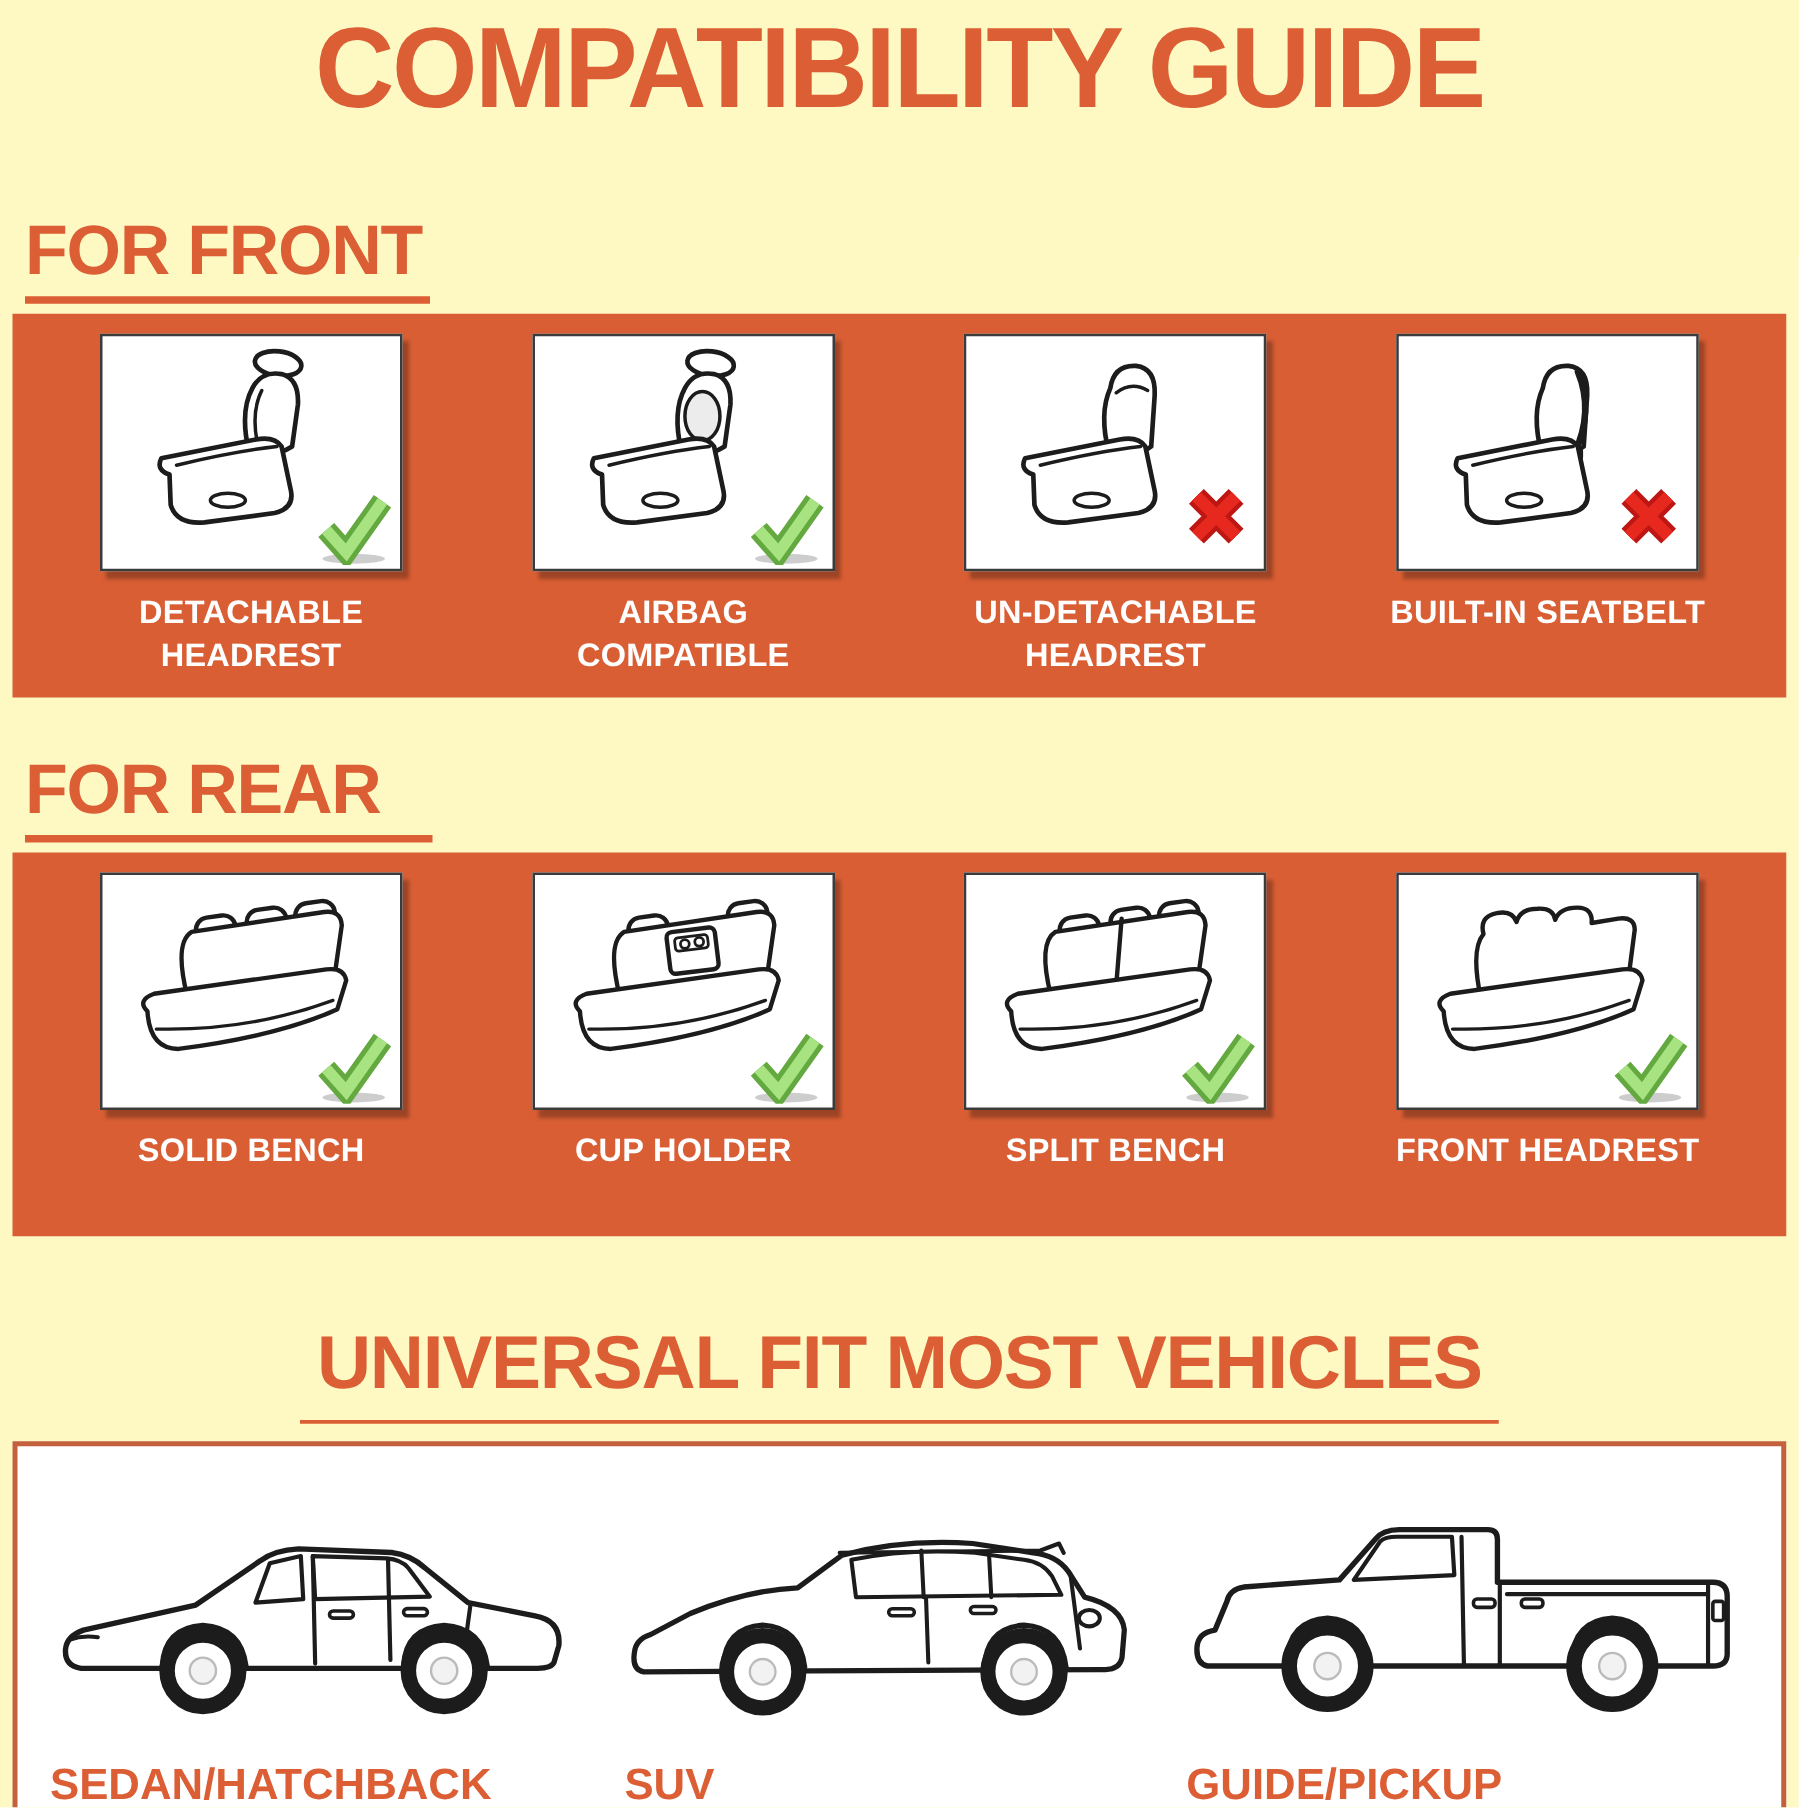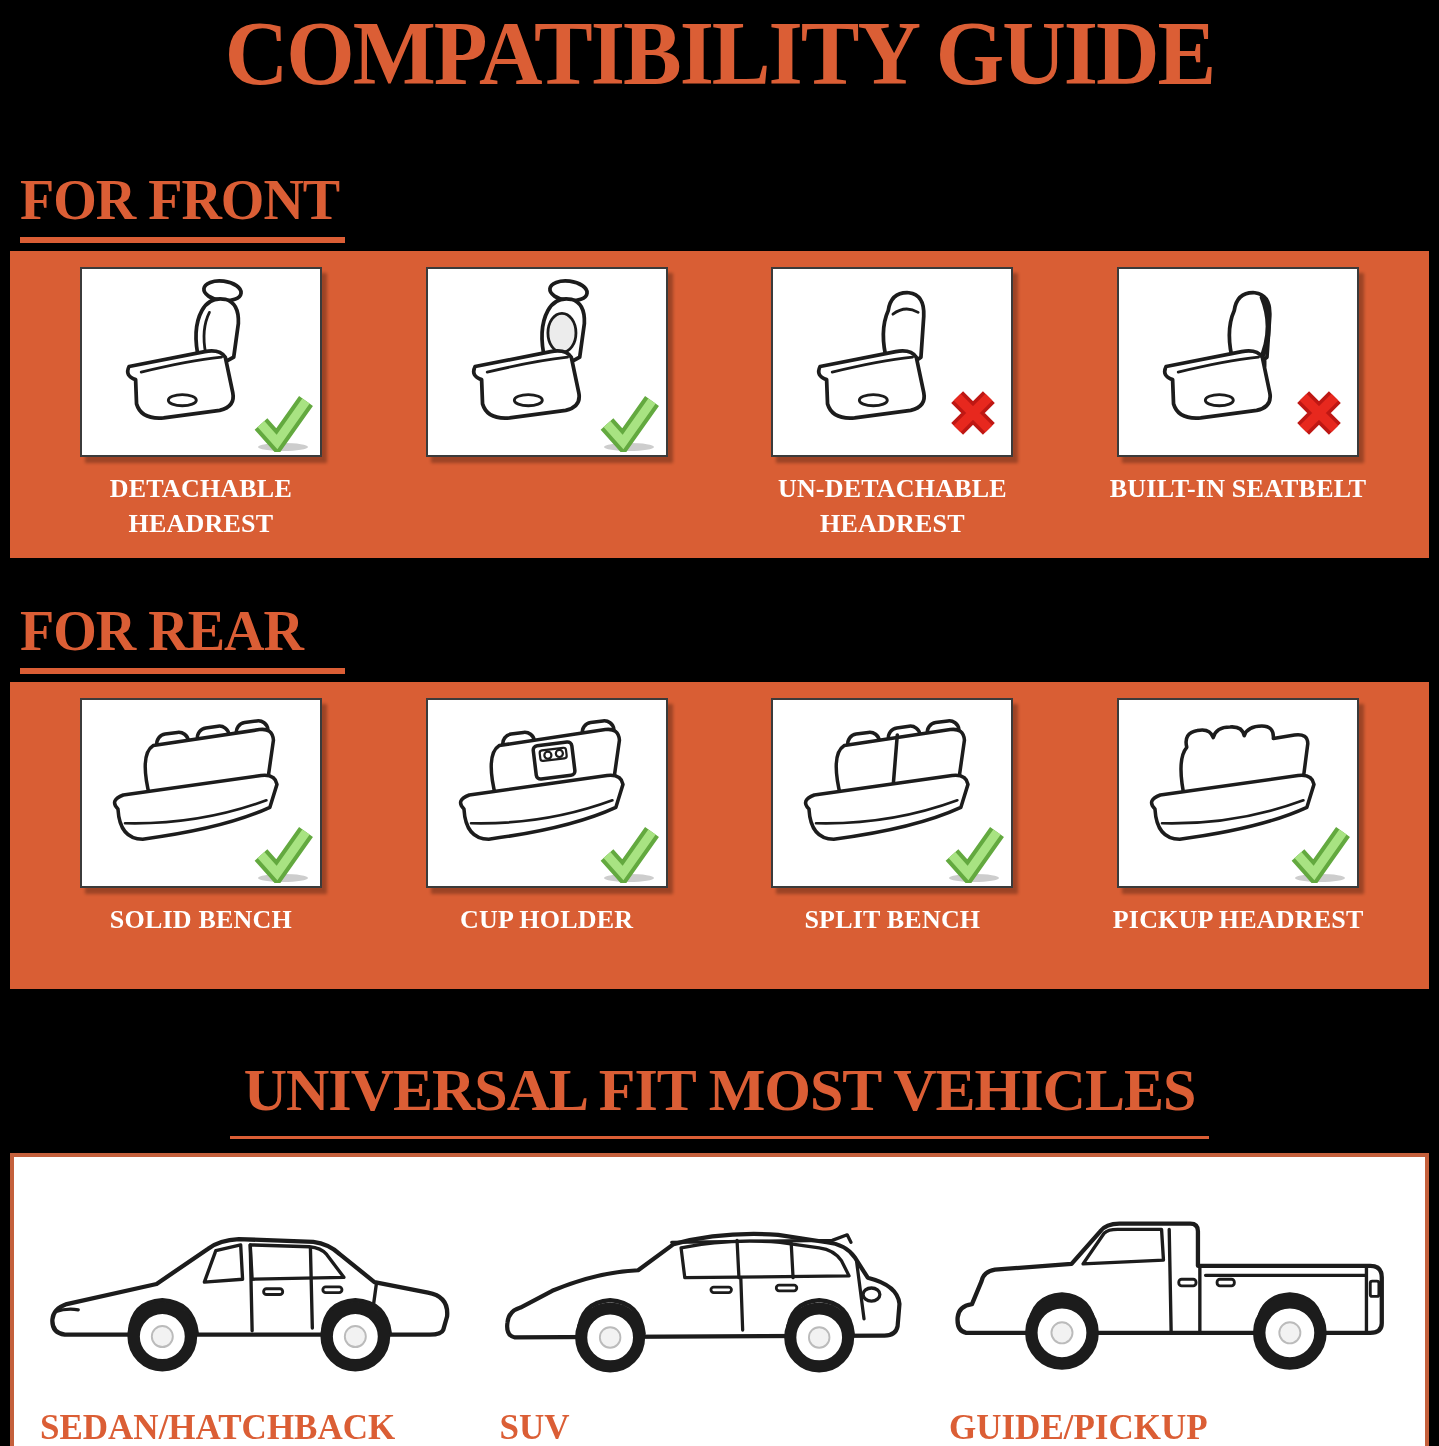--- a/index.html
+++ b/index.html
@@ -8,22 +8,22 @@
     --label-white:#FFFFFF;
     --check-green-fill:#A8E382;
     --check-green-outline:#63A93F;
     --cross-red-fill:#E7281E;
     --cross-red-outline:#BE1713;
     --vehicle-box-border:#C4603C;
     --ink:#1C1C1C;
   }
   html,body{margin:0;padding:0;background:#fff;}
   .page{
-    width:1439px;height:1446px;background:#000000;overflow:hidden;position:relative;
-    font-family:Liberation Serif, serif;
+    width:1439px;height:1446px;background:#fef9c3;overflow:hidden;position:relative;
+    font-family:Liberation Sans, sans-serif;
   }
   .title{
     text-align:center;color:var(--accent-orange);
     font-size:88px;font-weight:bold;letter-spacing:-2px;
     padding-top:4px;line-height:1.08;margin:0;
     transform:scaleY(1.04);transform-origin:top center;
   }
   .section-heading{
     display:inline-block;color:var(--accent-orange);
     font-size:56px;font-weight:bold;letter-spacing:-1px;line-height:1.05;
@@ -117,20 +117,21 @@
               <path class="ink" d="M46 94 Q96 82 132 78" stroke-width="3"></path>
               <ellipse class="inkfill" cx="90" cy="124" rx="15" ry="6" stroke-width="3"></ellipse>
             </g>
           </svg>
           <svg class="status check" viewBox="0 0 66 64">
             <ellipse cx="34" cy="59" rx="25" ry="4" fill="#cdcdcd"></ellipse>
             <path d="M12 36 L28 54 L57 13" fill="none" stroke="var(--check-green-outline)" stroke-width="17"></path>
             <path d="M12 36 L28 54 L57 13" fill="none" stroke="var(--check-green-fill)" stroke-width="9"></path>
           </svg>
         </div>
+        <div class="card-label">AIRBAG COMPATIBLE</div>
       </div>
 
       <div class="card-col">
         <div class="card">
           <svg class="seat-art" viewBox="0 -10 220 182">
             <g stroke-width="4">
               <path class="inkfill" d="M105 84 Q96 50 106 28 Q109 8 128 9 Q145 11 144 34 L141 78 Q123 92 105 84 Z"></path>
               <path class="ink" d="M111 32 Q124 22 138 30" stroke-width="3"></path>
               <path class="inkfill" d="M40 102 Q28 98 33 88 L114 72 Q130 69 136 78 L144 116 Q147 131 130 135 L70 143 Q46 145 41 128 Z"></path>
               <path class="ink" d="M46 94 Q96 82 132 78" stroke-width="3"></path>
@@ -247,21 +248,21 @@
               <path class="inkfill" d="M26 108 Q16 98 32 92 L188 70 Q204 68 206 80 L198 106 Q146 130 54 142 Q28 142 26 108 Z"></path>
               <path class="ink" d="M34 124 Q118 126 194 98" stroke-width="3"></path>
             </g>
           </svg>
           <svg class="status check" viewBox="0 0 66 64">
             <ellipse cx="34" cy="59" rx="25" ry="4" fill="#cdcdcd"></ellipse>
             <path d="M12 36 L28 54 L57 13" fill="none" stroke="var(--check-green-outline)" stroke-width="17"></path>
             <path d="M12 36 L28 54 L57 13" fill="none" stroke="var(--check-green-fill)" stroke-width="9"></path>
           </svg>
         </div>
-        <div class="card-label">PICKUP HEADREST</div>
+        <div class="card-label">FRONT HEADREST</div>
       </div>
 
     </div>
   </div>
 
   <div>
     <h2 class="universal-heading">UNIVERSAL FIT MOST VEHICLES</h2>
 
     <div class="vehicle-box">
 

